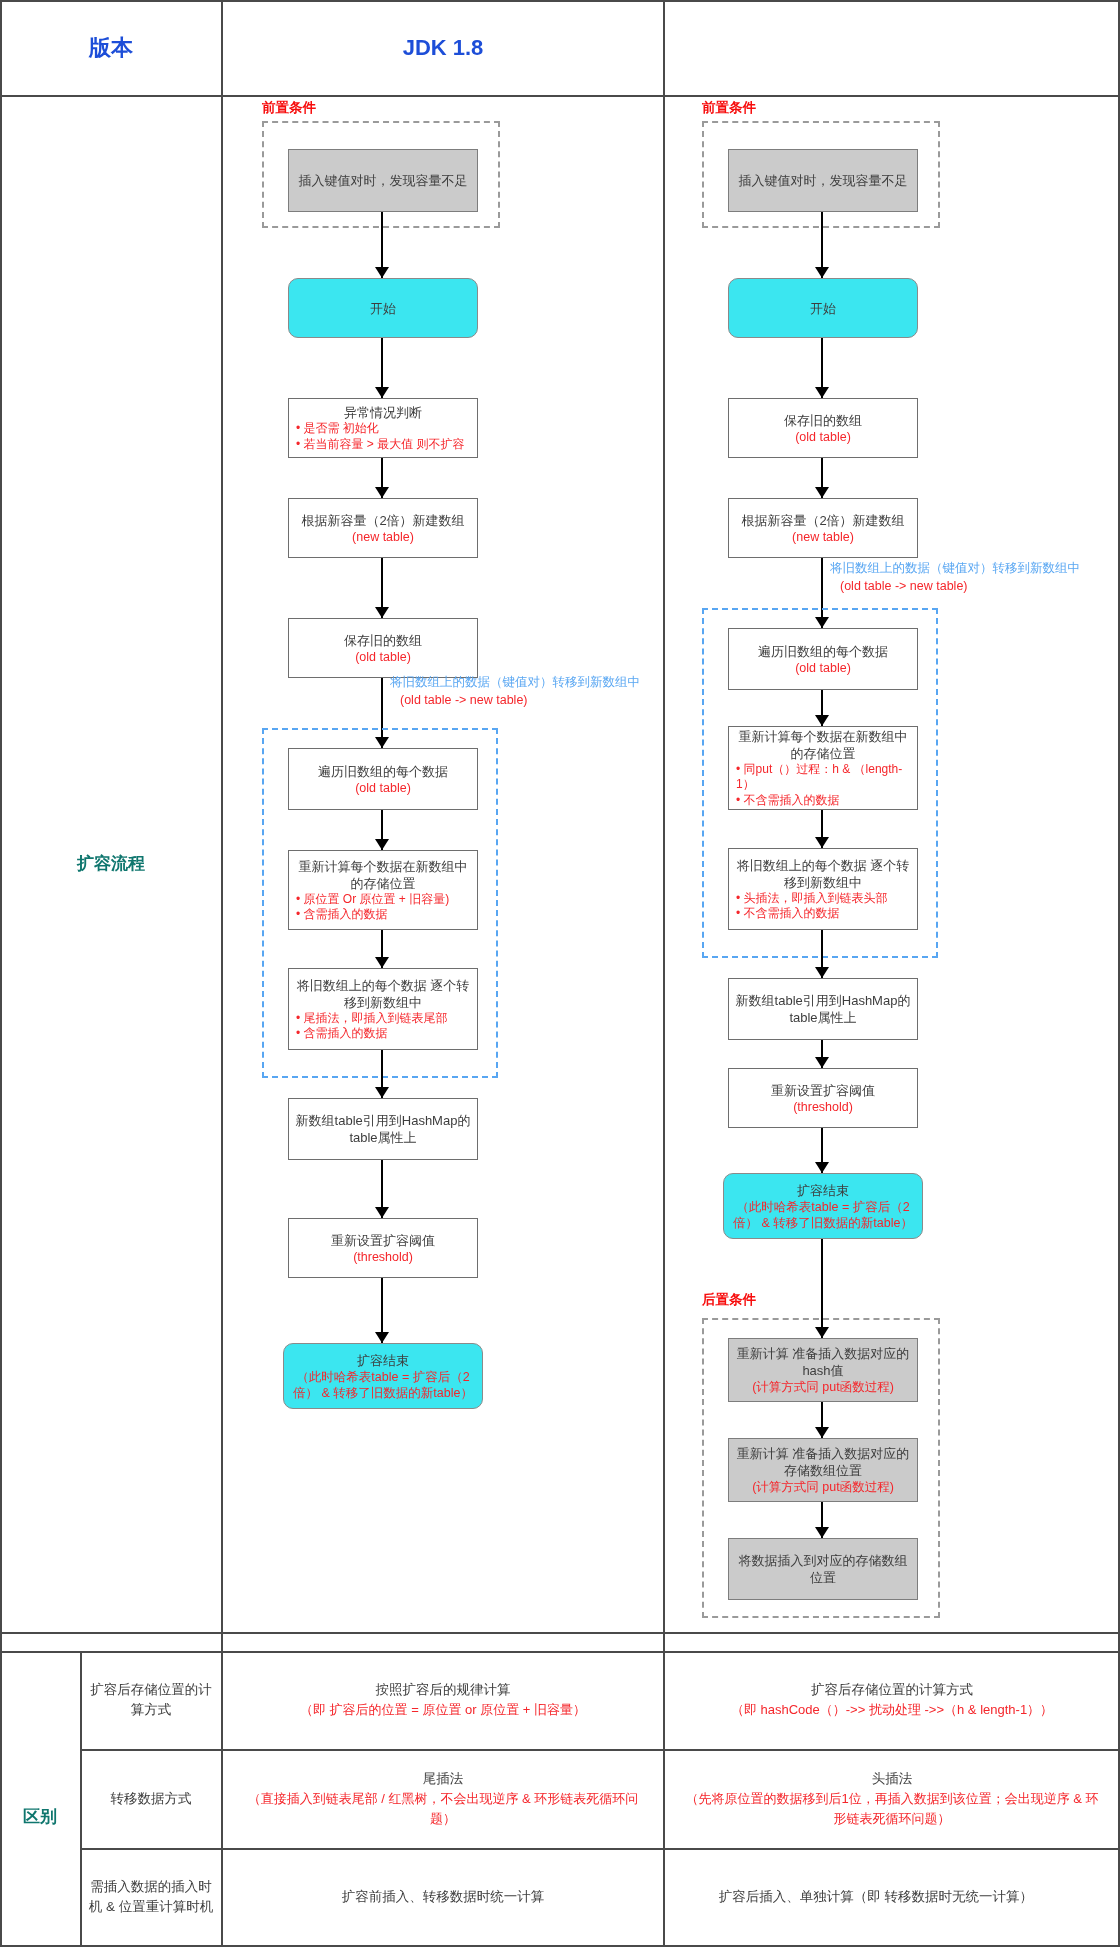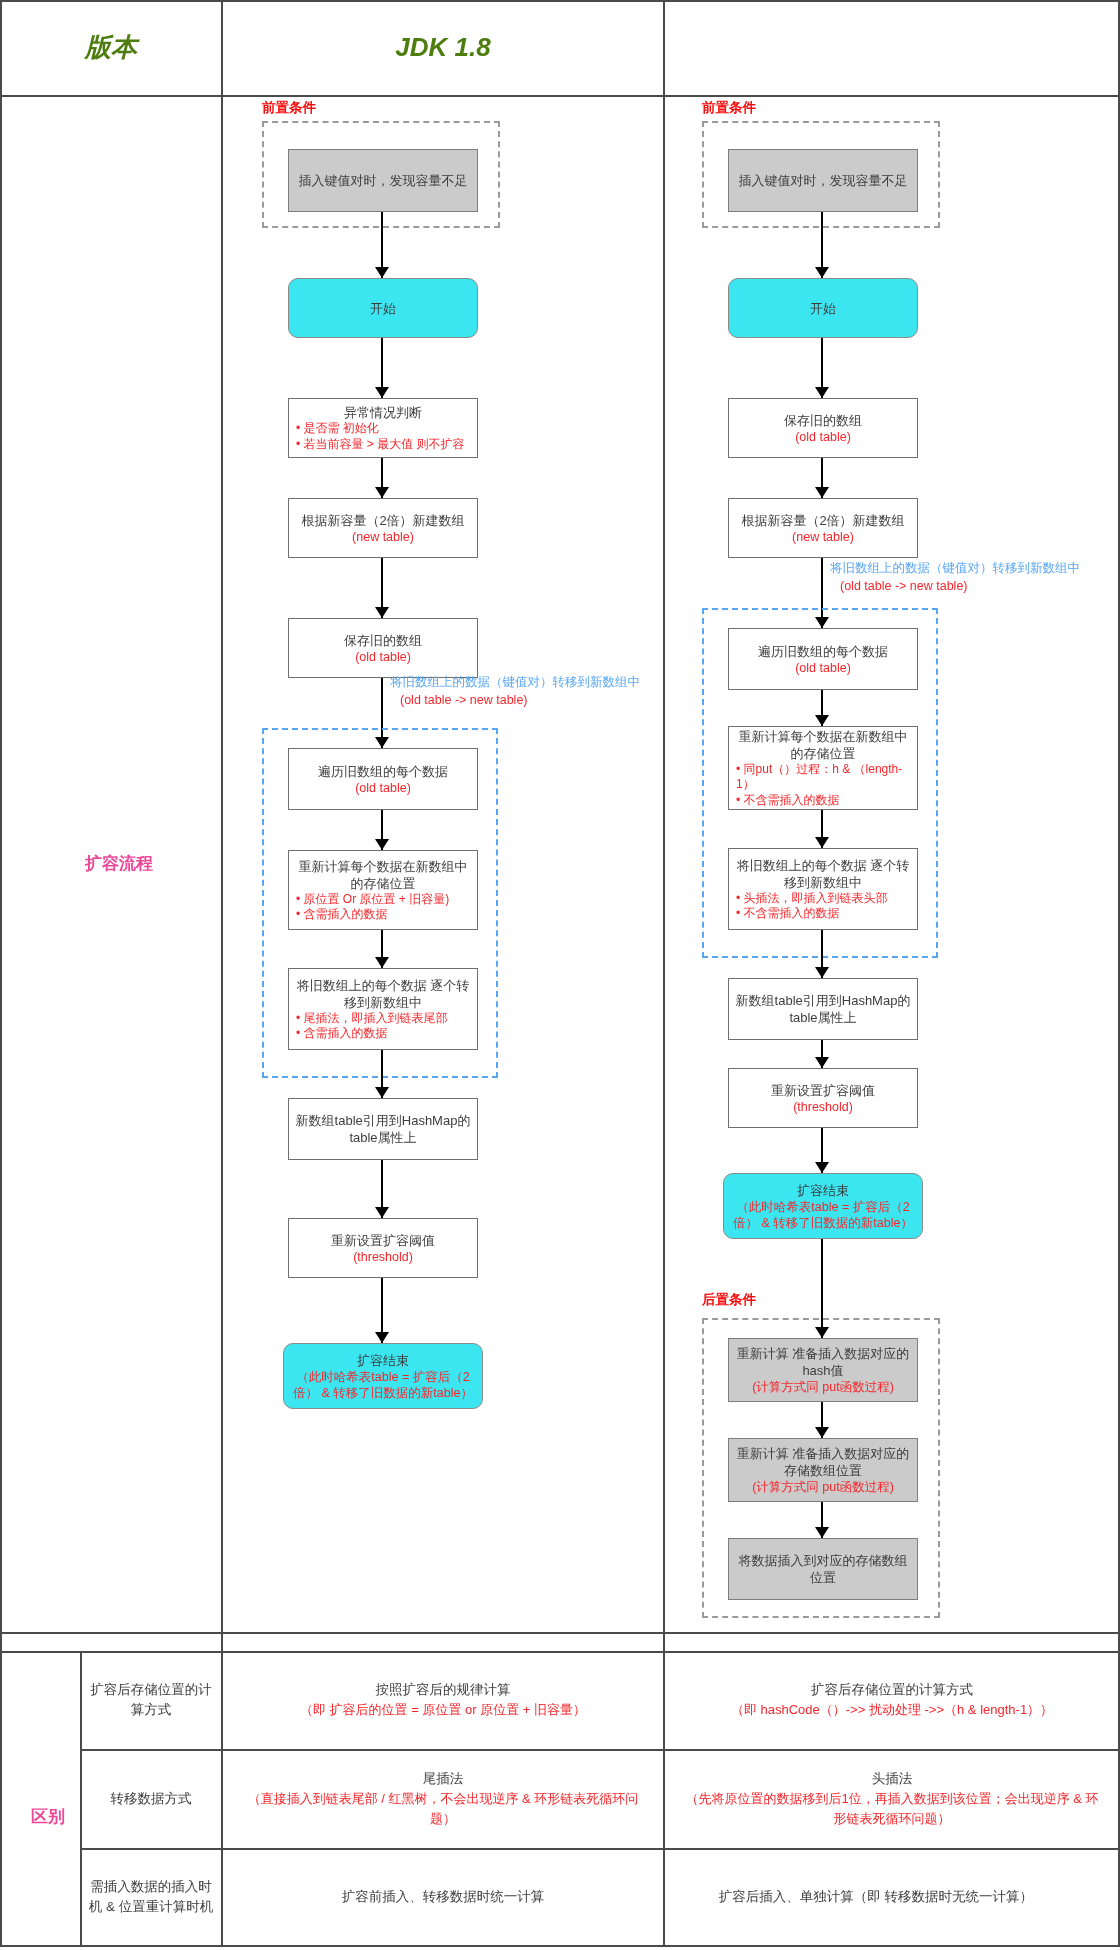--- a/index.html
+++ b/index.html
@@ -2,23 +2,23 @@
 <html><head>
 <meta charset="utf-8">
 <style>
   html,body{margin:0;padding:0;background:#fff;}
   body{font-family:"Liberation Sans","DejaVu Sans",sans-serif;}
   #stage{position:relative;width:1120px;height:1950px;background:#fff;overflow:hidden;}
   .vline,.hline{position:absolute;background:#4a4a4a;}
   .vline{width:2px;}
   .hline{height:2px;}
   .hcell{position:absolute;display:flex;align-items:center;justify-content:center;
-         font-weight:bold;font-size:26px;color:#4d7c0f;font-style:italic;}
+         font-weight:bold;font-size:22px;color:#1d4ed8;}
   .sidelabel{position:absolute;display:flex;align-items:center;justify-content:center;
-         font-weight:bold;font-size:17px;color:#ec4899;padding-left:8px;}
+         font-weight:bold;font-size:17px;color:#0f766e;}
   .node{position:absolute;border:1px solid #6e6e6e;background:#fff;box-sizing:border-box;
         display:flex;flex-direction:column;justify-content:center;align-items:center;
         text-align:center;padding:3px 4px;color:#3d3d3d;}
   .node .nt{font-size:13px;line-height:17px;}
   .node .nr{font-size:12.5px;line-height:16px;color:#F5262B;}
   .node .nb{align-self:stretch;text-align:left;font-size:12px;line-height:15.5px;color:#F5262B;padding-left:3px;}
   .gray{background:#cbcbcb;border-color:#7d7d7d;}
   .cyan{background:#3BE6F0;border-radius:10px;border-color:#8a8a8a;}
   .dashgray{position:absolute;border:2px dashed #9a9a9a;box-sizing:border-box;}
   .dashblue{position:absolute;border:2px dashed #58A6F2;box-sizing:border-box;}

